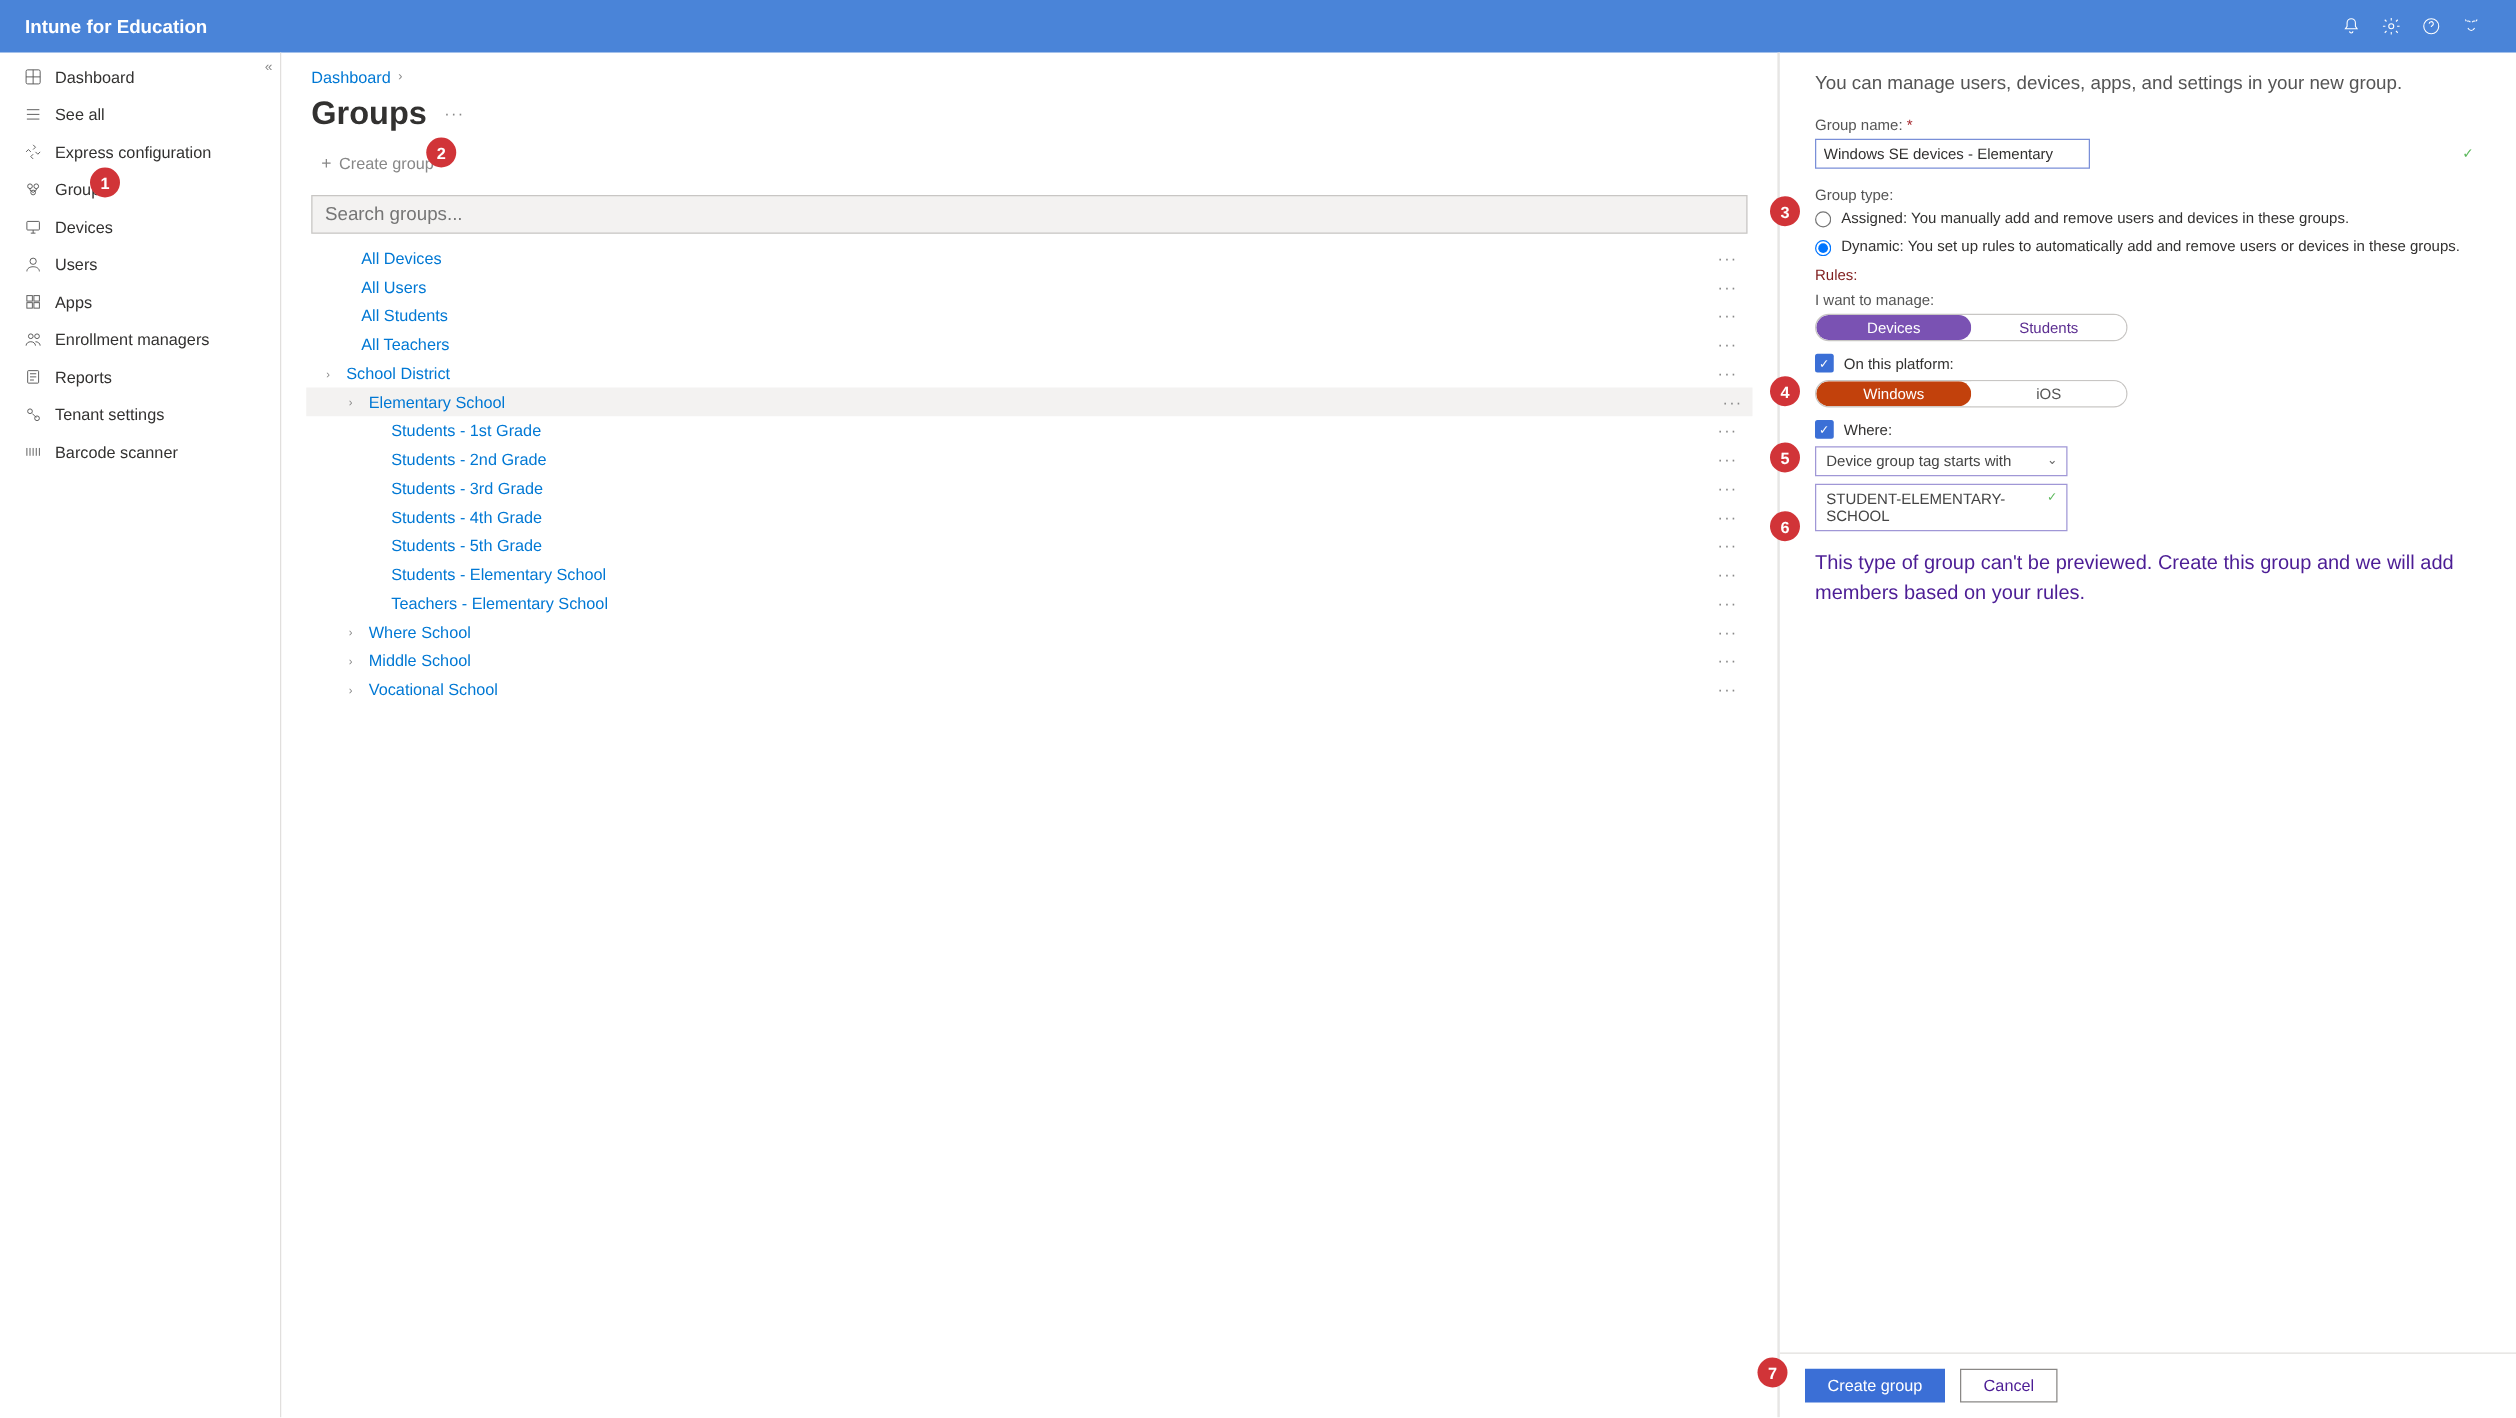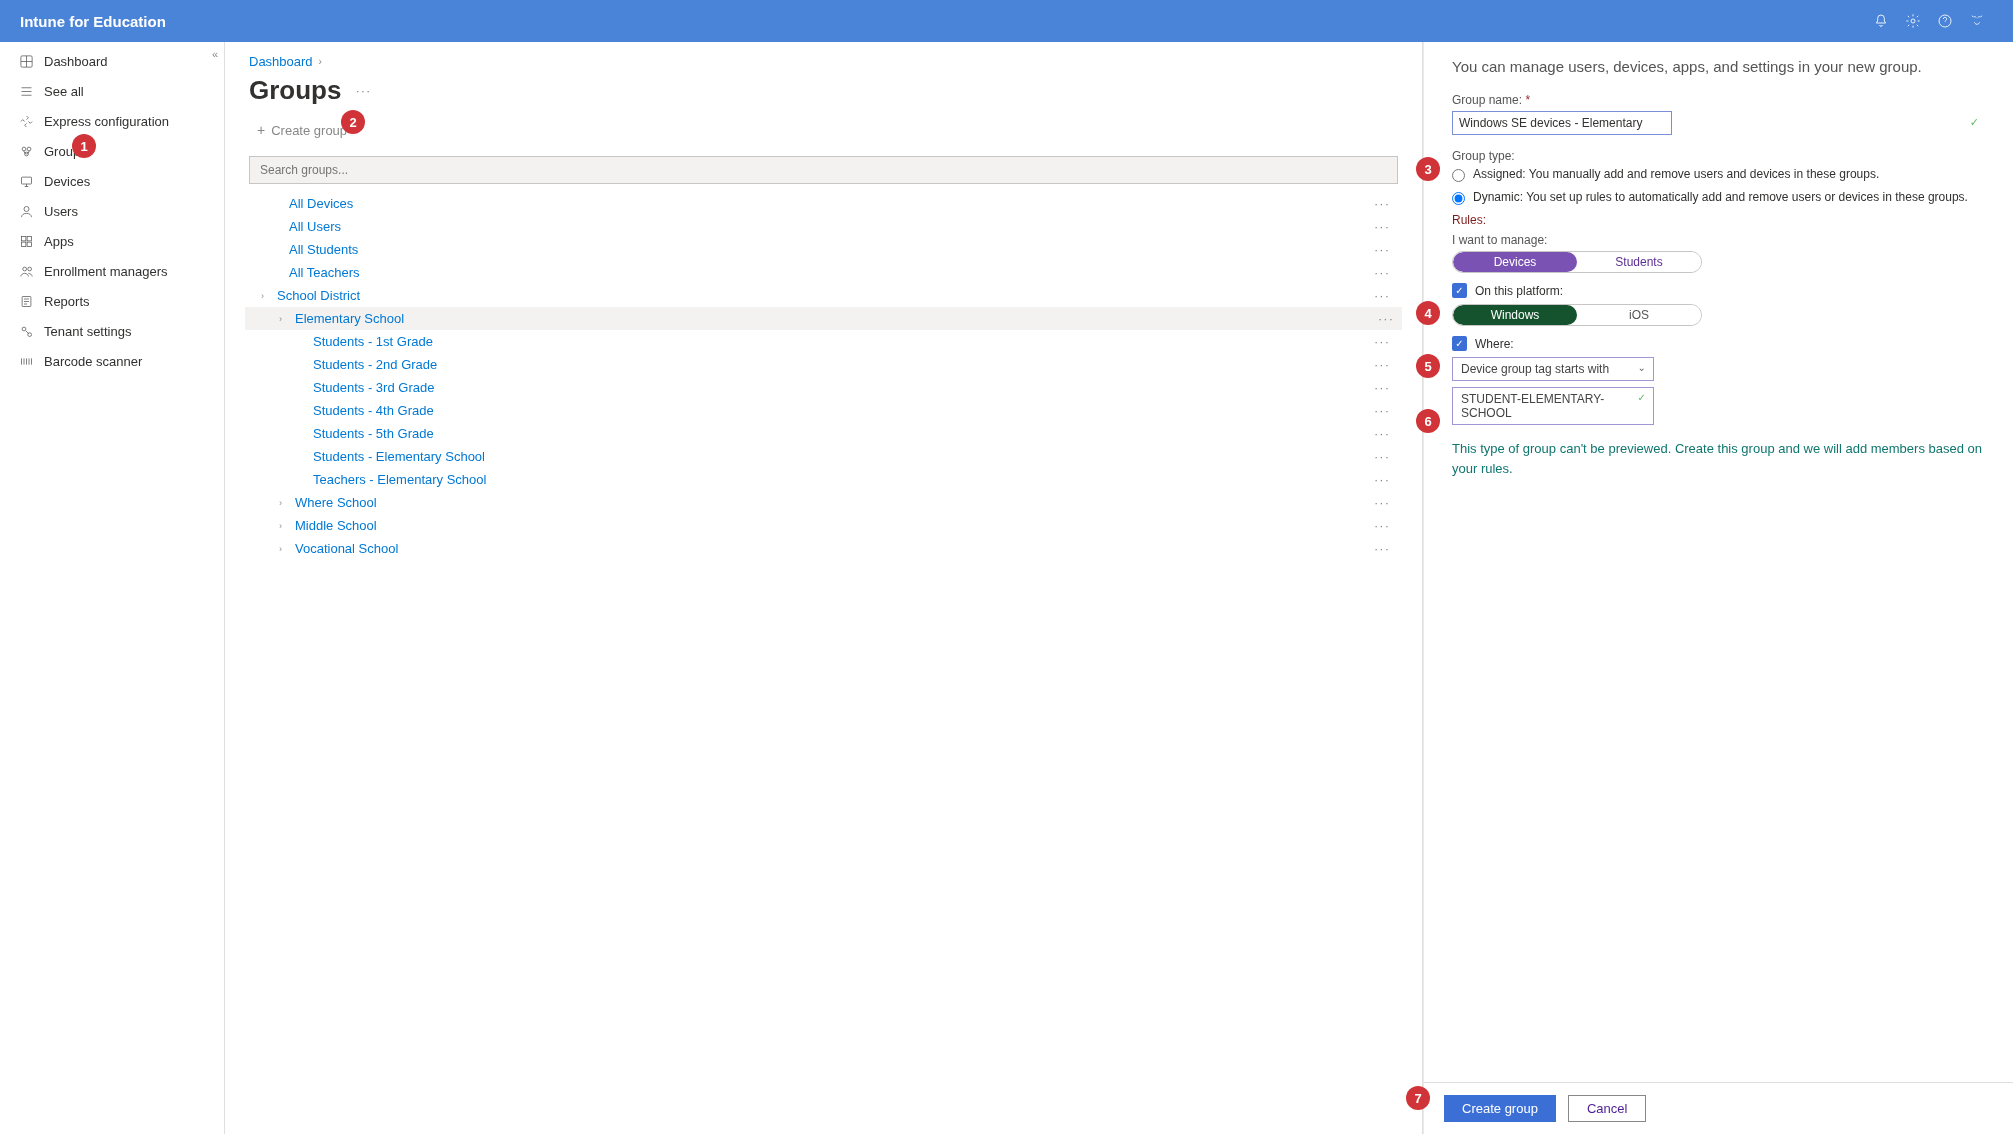--- a/index.html
+++ b/index.html
@@ -18,21 +18,21 @@
   .nav-icon svg { width: 15px; height: 15px; stroke: #555; fill: none; stroke-width: 1.2; }
   .content { flex: 1; padding: 12px 24px; overflow: auto; border-right: 1px solid #e1dfdd; position: relative; }
   .breadcrumb { color: #0078d4; font-size: 13px; margin-bottom: 6px; display: flex; align-items: center; gap: 6px; }
   .breadcrumb-chevron { color: #888; font-size: 10px; }
   .page-title-row { display: flex; align-items: center; gap: 14px; margin-bottom: 10px; }
   .page-title { font-size: 26px; font-weight: 600; }
   .page-more { color: #888; letter-spacing: 1px; cursor: pointer; }
   .create-btn-row { display: flex; align-items: center; gap: 6px; color: #888; margin-bottom: 12px; cursor: pointer; padding: 6px 8px; }
   .create-btn-row .plus { font-size: 14px; }
   .search-wrap { margin-bottom: 8px; }
-  .search-input { width: 100%; padding: 6px 10px; border: 1px solid #c8c6c4; background: #f3f2f1; font-size: 12px; color: #b91c1c; }
+  .search-input { width: 100%; padding: 6px 10px; border: 1px solid #c8c6c4; background: #f3f2f1; font-size: 15px; color: #b91c1c; }
   .tree { }
   .tree-row { display: flex; align-items: center; justify-content: space-between; padding: 4px 4px 4px 0; }
   .tree-label { color: #0078d4; cursor: pointer; display: flex; align-items: center; gap: 6px; }
   .tree-chevron { color: #888; font-size: 9px; width: 10px; display: inline-block; }
   .tree-dots { color: #888; letter-spacing: 1px; cursor: pointer; width: 24px; text-align: center; }
   .tree-row.selected { background: #f3f2f1; margin: 0 -4px; padding-left: 4px; }
   .panel { width: 590px; display: flex; flex-direction: column; border-left: 1px solid #eaeaea; }
   .panel-scroll { flex: 1; overflow: auto; padding: 16px 28px; }
   .panel-header { display: flex; align-items: flex-start; justify-content: space-between; margin-bottom: 28px; }
   .panel-title { font-size: 25px; font-weight: 600; }
@@ -42,28 +42,28 @@
   .req { color: #a4262c; }
   .field-wrap { position: relative; margin-bottom: 14px; }
   .text-input { width: 220px; border: 1px solid #7a8fd8; padding: 4px 22px 4px 6px; font-size: 12px; color: #323130; }
   .vmark { position: absolute; right: 6px; top: 5px; color: #5cb85c; font-size: 11px; }
   .radio-row { display: flex; align-items: flex-start; gap: 8px; margin-bottom: 8px; font-size: 12px; }
   .radio-row input { margin-top: 2px; }
   .section-label { font-size: 12px; color: #7f1d1d; margin-top: 0; margin-bottom: 6px; }
   .pill-group { display: flex; border: 1px solid #c8c6c4; border-radius: 12px; overflow: hidden; width: 250px; margin-bottom: 10px; }
   .pill { flex: 1; text-align: center; padding: 3px 0; font-size: 12px; cursor: pointer; background: #fff; color: #5c2e91; }
   .pill.active-purple { background: #7a52b3; color: #fff; border-radius: 12px; }
-  .pill.active-blue { background: #14532d; color: #fff; border-radius: 12px; }
+  .pill.active-blue { background: #c2410c; color: #fff; border-radius: 12px; }
   .pill.plain { color: #555; }
   .check-row { display: flex; align-items: center; gap: 8px; margin-bottom: 6px; font-size: 12px; }
   .checkbox { width: 15px; height: 15px; background: #3b6fd6; color: #fff; display: flex; align-items: center; justify-content: center; font-size: 10px; border-radius: 2px; }
   .select-wrap { position: relative; width: 202px; margin-bottom: 6px; }
   .select-box { width: 100%; border: 1px solid #a097d6; padding: 4px 22px 4px 8px; font-size: 12px; color: #444; background: #fff; cursor: pointer; }
   .select-arrow { position: absolute; right: 8px; top: 5px; font-size: 10px; color: #666; }
-  .note-text { font-size: 13px; color: #0f766e; margin-top: 14px; line-height: 1.5; }
+  .note-text { font-size: 16px; color: #4c1d95; margin-top: 14px; line-height: 1.5; }
   .panel-footer { border-top: 1px solid #e1dfdd; padding: 12px 20px; display: flex; align-items: center; gap: 12px; }
   .btn-primary { background: #3b6fd6; color: #fff; border: none; padding: 6px 18px; font-size: 13px; cursor: pointer; }
   .btn-secondary { background: #fff; color: #4c1d95; border: 1px solid #8a8886; padding: 5px 18px; font-size: 13px; cursor: pointer; }
   .callout { position: absolute; width: 24px; height: 24px; background: #d13438; color: #fff; border-radius: 50%; display: flex; align-items: center; justify-content: center; font-size: 13px; font-weight: 600; z-index: 40; }
 </style>
 </head>
 <body>
 
 <div class="root">
   <div class="top-bar">

